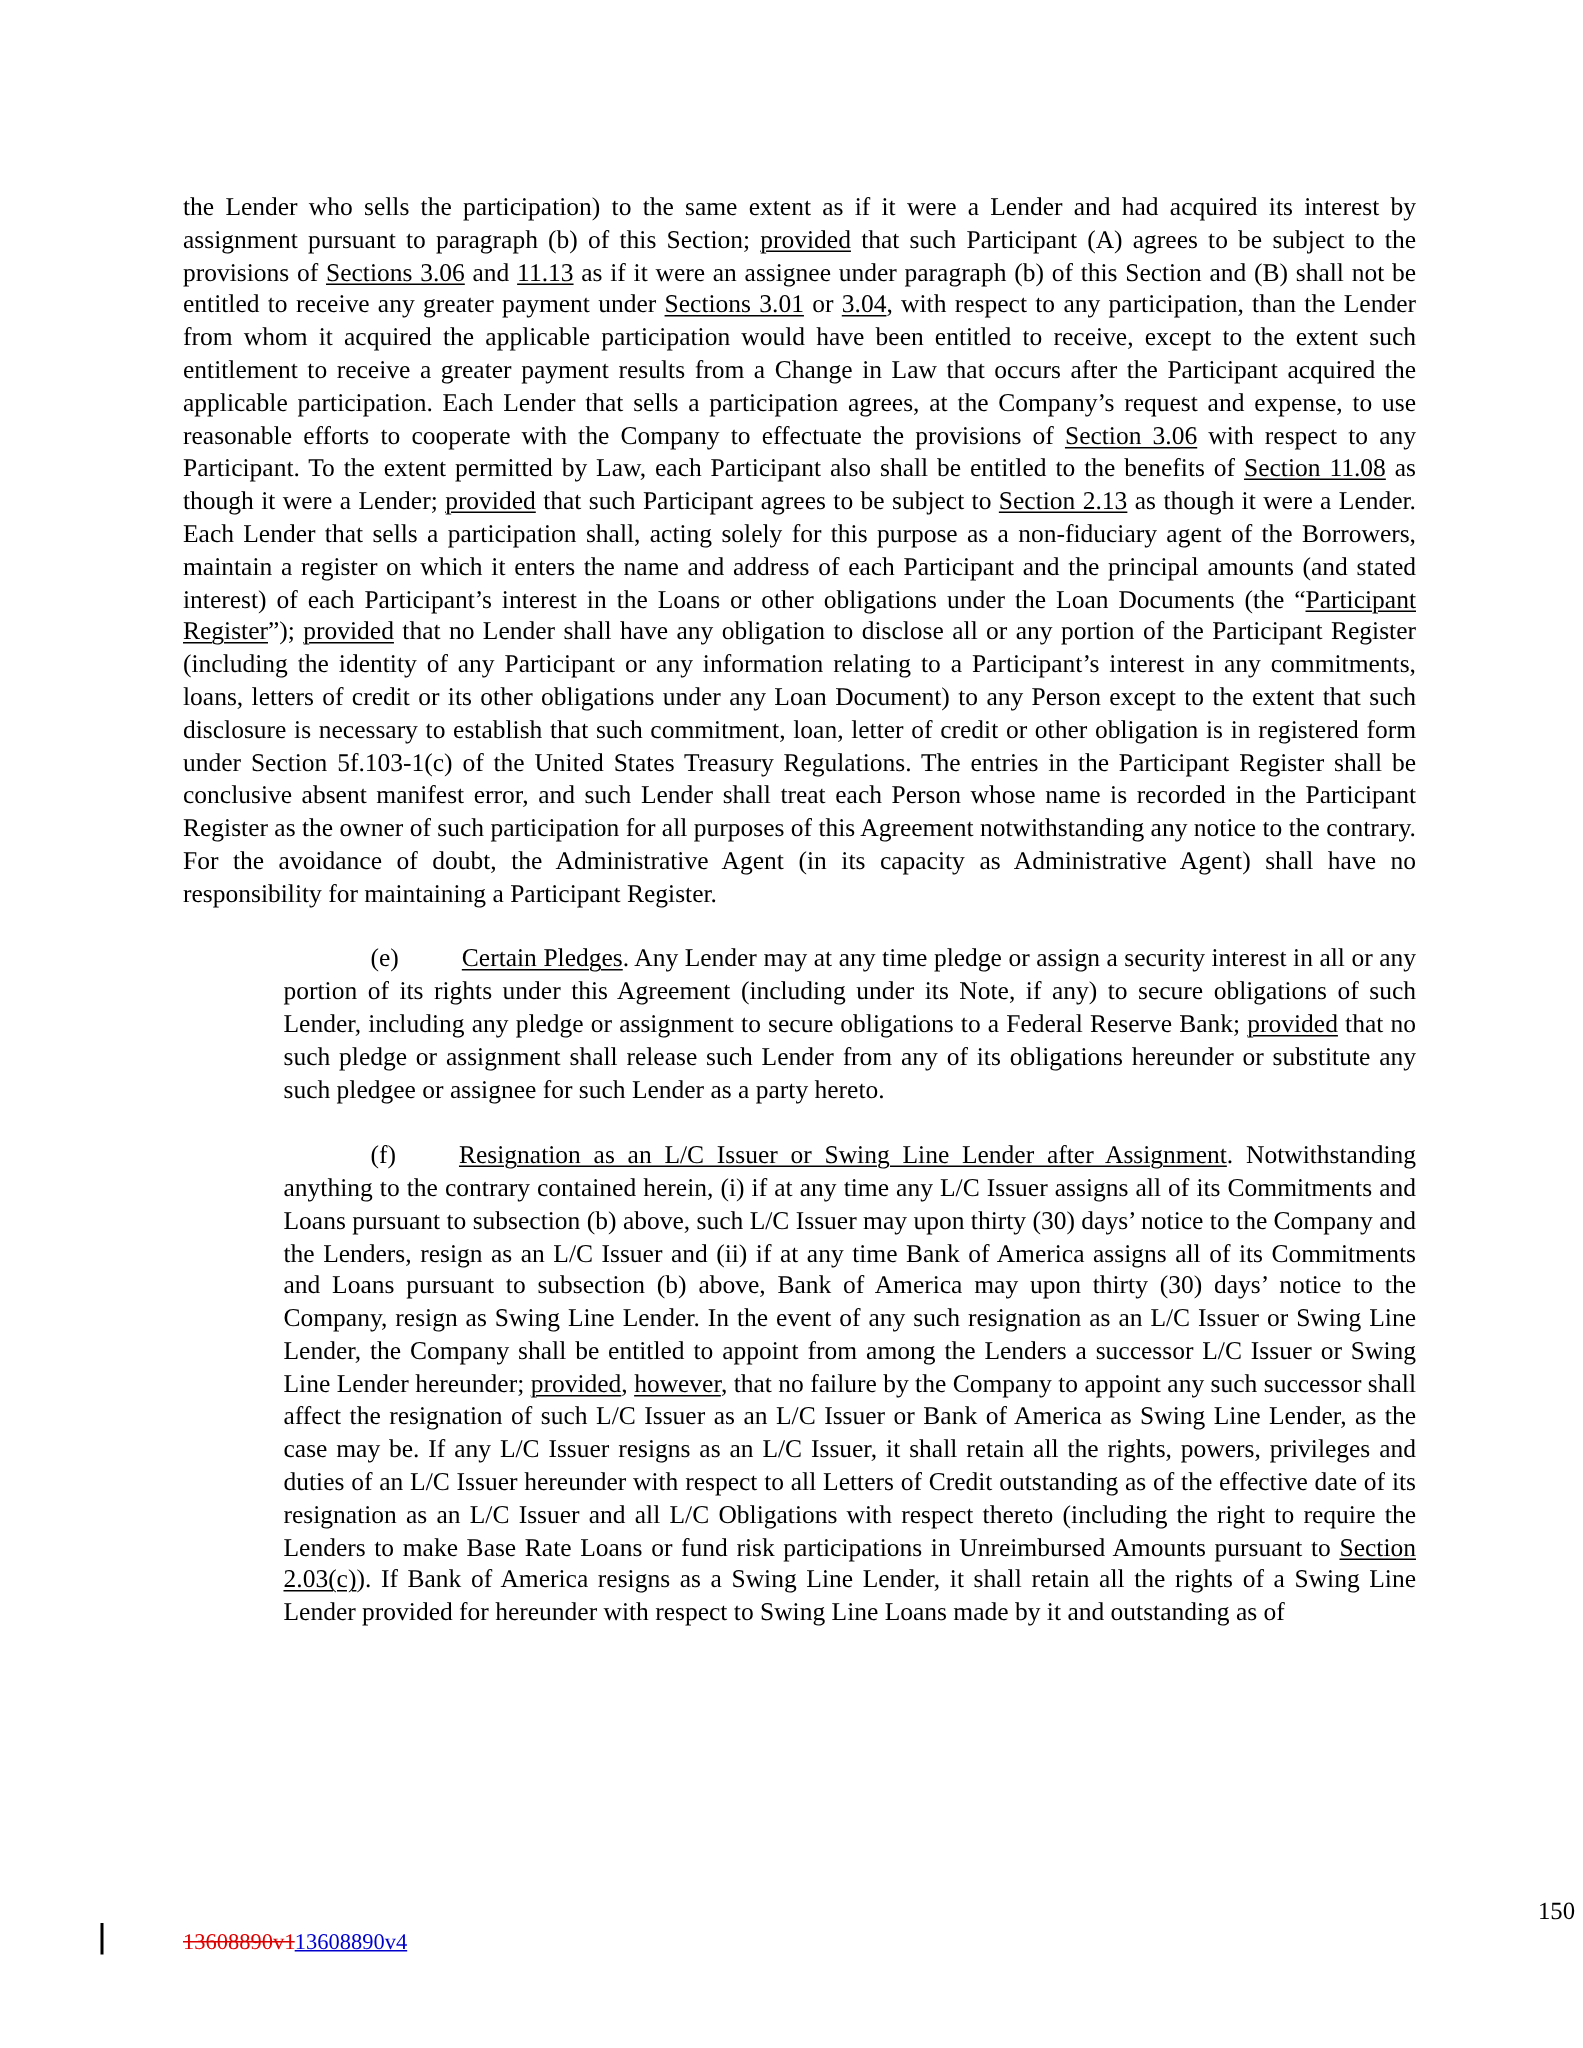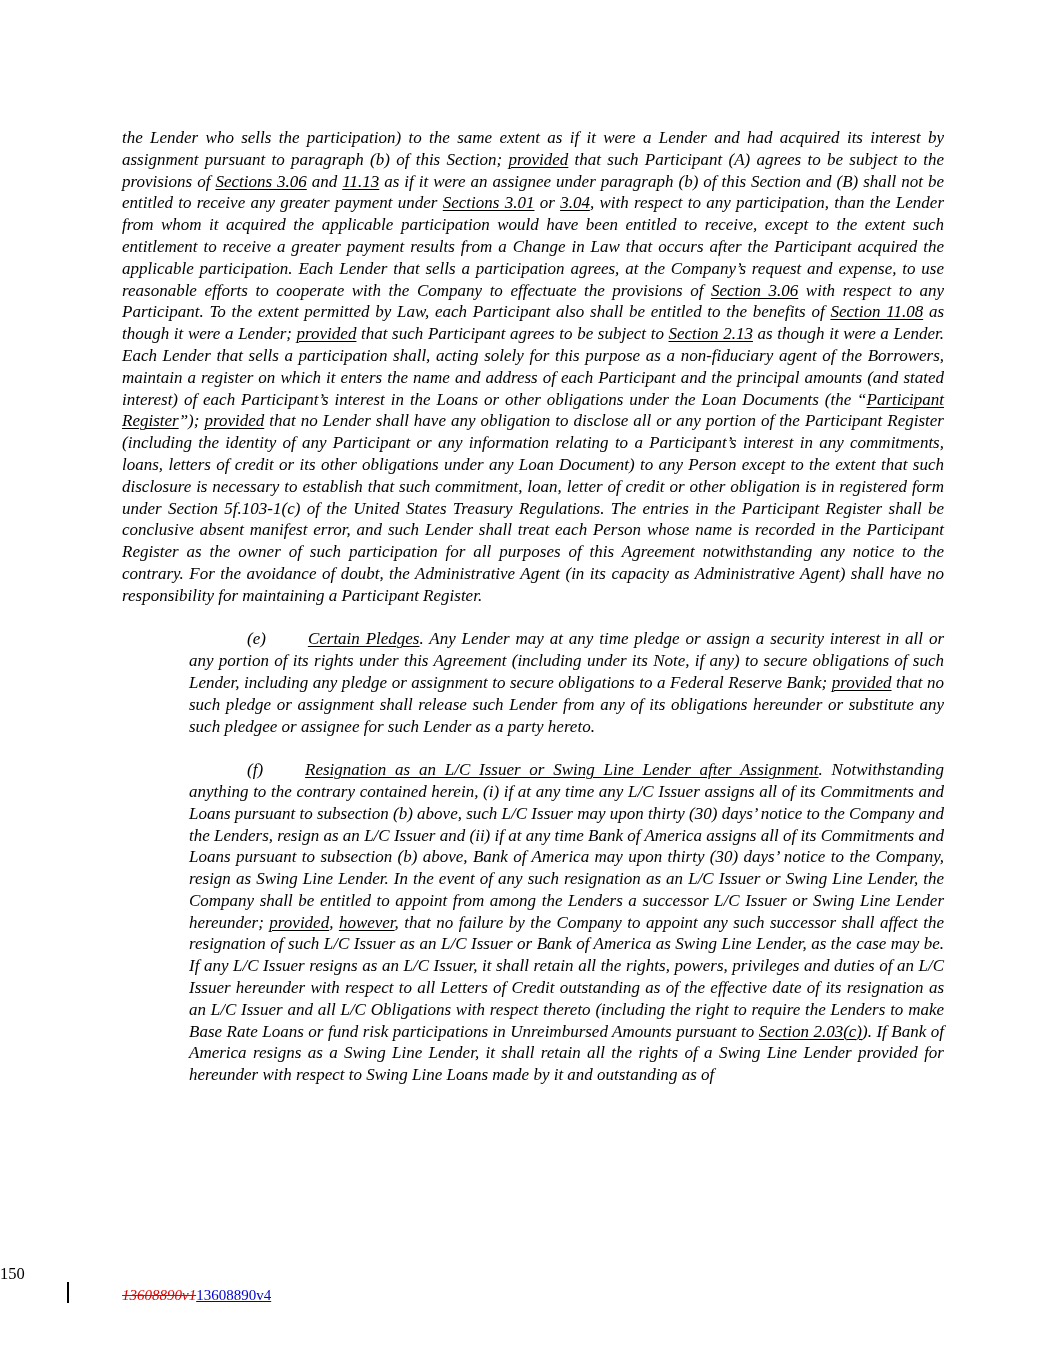--- a/index.html
+++ b/index.html
@@ -13,21 +13,20 @@
     position: relative;
     font-family: "Liberation Serif", serif;
     color: #000000;
     overflow: hidden;
   }
   .content {
     position: absolute;
     left: 122px;
     top: 127px;
     width: 822px;
-    font-style: italic;
   }
   p.para {
     margin: 0;
     font-size: 17px;
     line-height: 21.8px;
     text-align: justify;
     color: #000000;
   }
   p.para.sub {
     margin-left: 67px;
@@ -41,21 +40,21 @@
   .u {
     text-decoration: underline;
     text-underline-offset: 2px;
     text-decoration-thickness: 1px;
   }
   .page-number {
     position: absolute;
     left: 0;
     top: 1264px;
     width: 1050px;
-    text-align: left;
+    text-align: right;
     font-size: 16.5px;
     line-height: 20px;
   }
   .change-bar {
     position: absolute;
     left: 67px;
     top: 1282px;
     width: 2px;
     height: 21px;
     background: #000000;
@@ -64,21 +63,20 @@
     position: absolute;
     left: 122px;
     top: 1286px;
     font-size: 15px;
     line-height: 18px;
     white-space: nowrap;
   }
   .rev-del {
     color: var(--del, #dd0000);
     text-decoration: line-through;
-    font-style: italic;
   }
   .rev-ins {
     color: var(--ins, #0000cc);
     text-decoration: underline;
   }
 </style>
 </head>
 <body>
 
 <div class="content">

